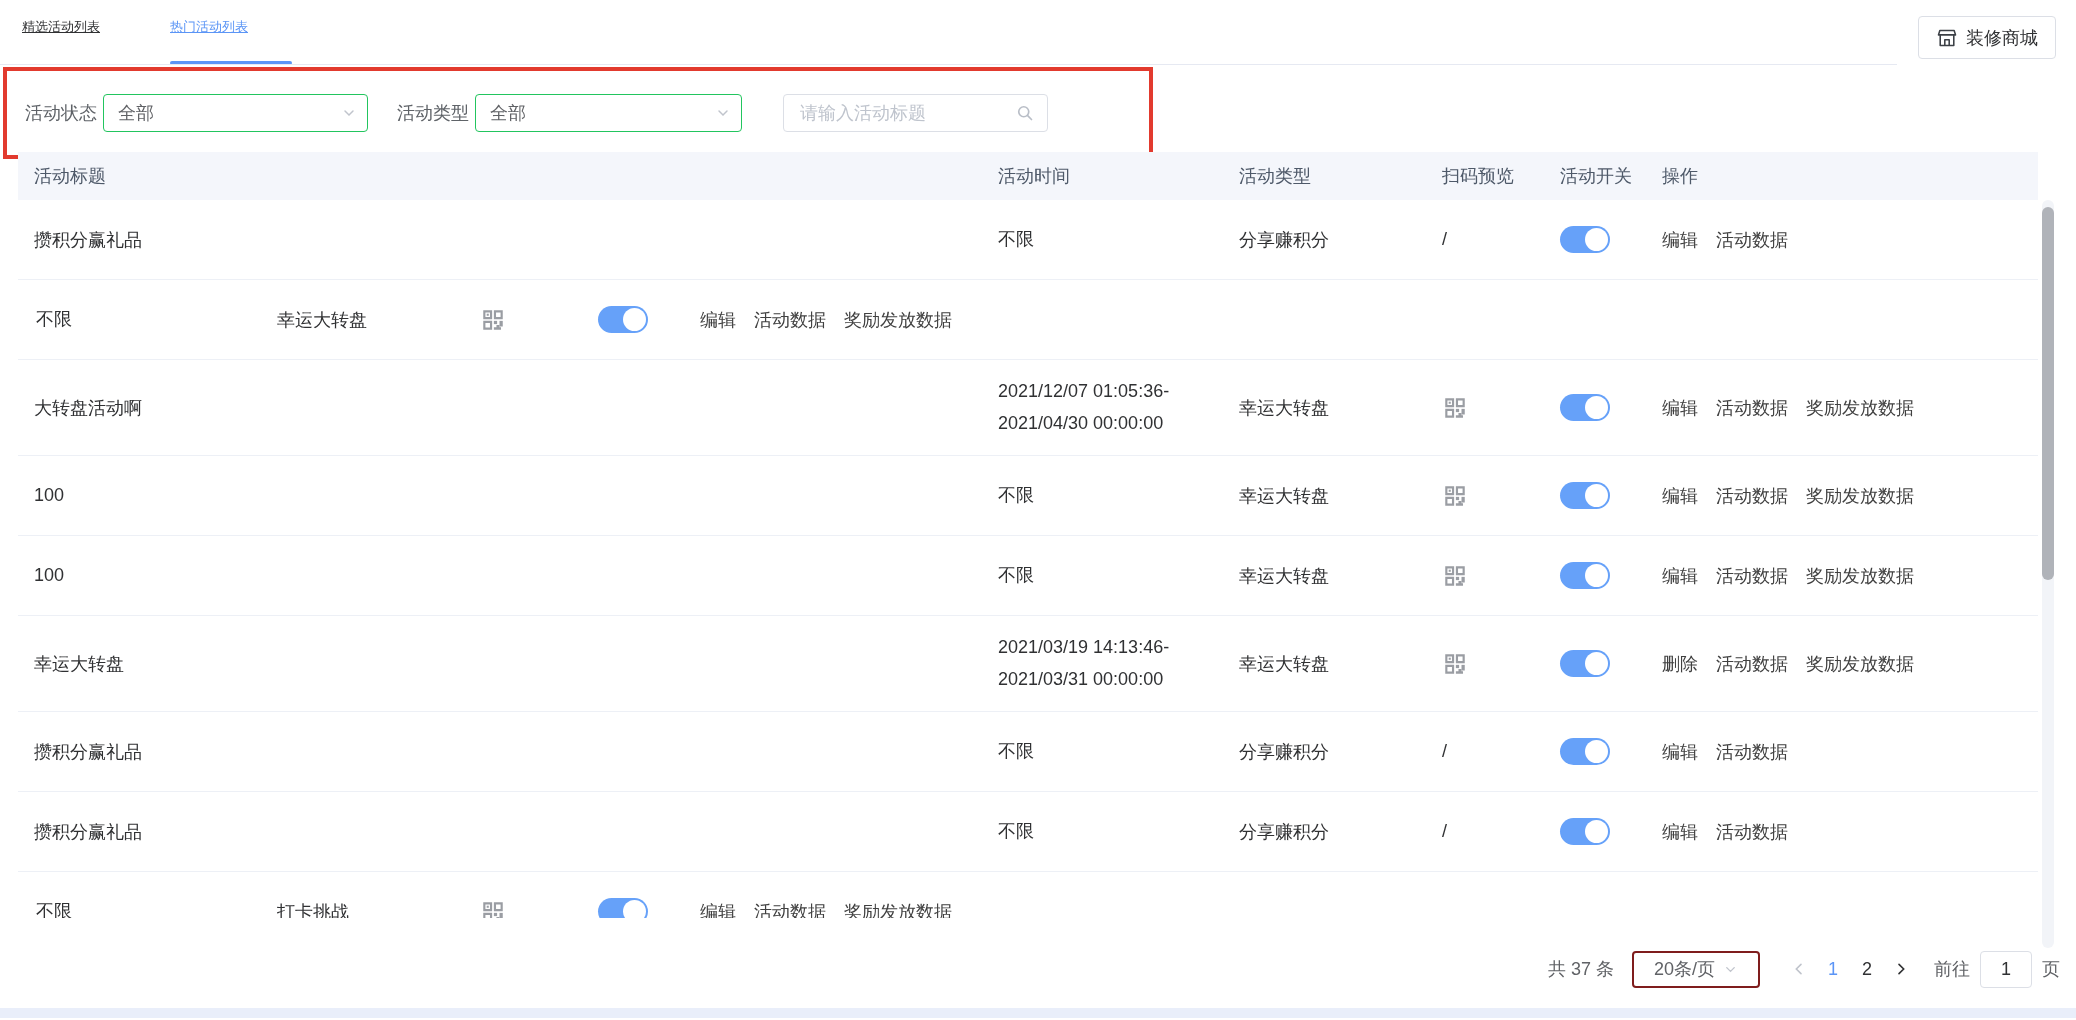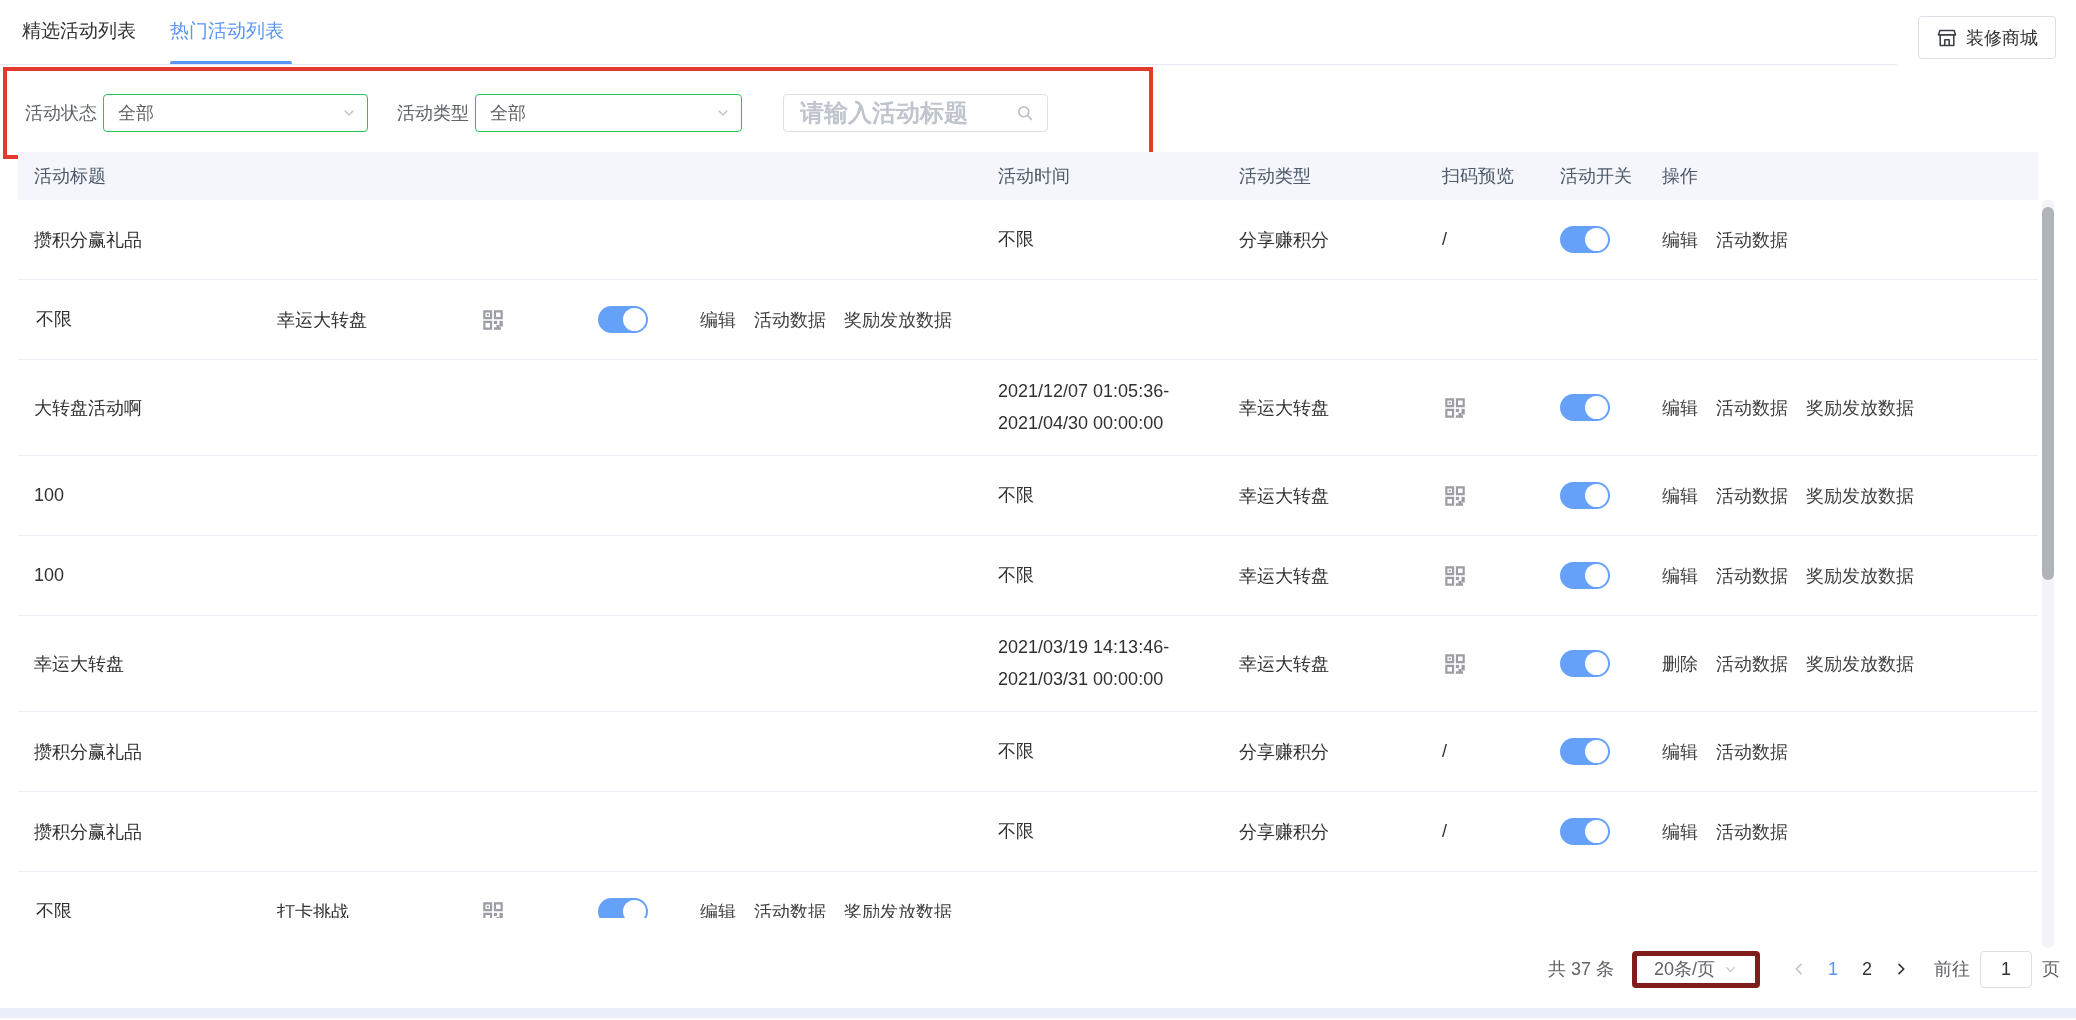--- a/index.html
+++ b/index.html
@@ -5,21 +5,21 @@
   html,body{margin:0;padding:0;}
   body{
     width:2076px;height:1020px;overflow:hidden;position:relative;
     background:#ffffff;color:#303133;
     font-family:"Liberation Sans","DejaVu Sans",sans-serif;
     font-size:18px;
   }
   
   .tabbar{position:absolute;left:0;top:0;width:2076px;height:66px;background:#fff;}
   .tabline{position:absolute;left:0;top:64px;width:1897px;height:1px;background:#e6e9f2;}
-  .tab{position:absolute;top:18px;font-size:19px;color:#303133;cursor:pointer;white-space:nowrap;}
+  .tab{position:absolute;top:18px;font-size:13px;color:#303133;cursor:pointer;white-space:nowrap;text-decoration:underline;}
   .tab.t1{left:22px;}
   .tab.t2{left:170px;color:#5b95f6;}
   .tab-underline{position:absolute;left:170px;top:61px;width:122px;height:4px;border-radius:2px;background:#5b95f6;}
   .decorate-btn{
     position:absolute;left:1918px;top:16px;width:138px;height:43px;box-sizing:border-box;
     border:1px solid #dcdfe6;border-radius:4px;background:#fff;cursor:pointer;
     display:flex;align-items:center;justify-content:center;gap:8px;
     font-size:18px;color:#303133;font-family:inherit;
   }
   
@@ -34,22 +34,22 @@
     padding:0 10px 0 14px;color:#606266;cursor:pointer;
   }
   .sel.second{width:267px;}
   .gap2{margin-left:29px;}
   .searchbox{
     width:265px;height:38px;box-sizing:border-box;border:1px solid #dcdfe6;border-radius:4px;
     background:#fff;display:flex;align-items:center;justify-content:space-between;
     padding:0 12px 0 14px;margin-left:41px;
   }
   .searchbox input{
-    border:none;outline:none;width:190px;font-size:24px;color:#000000;
-    font-family:inherit;background:transparent;font-weight:bold;
+    border:none;outline:none;width:190px;font-size:18px;color:#000000;
+    font-family:inherit;background:transparent;
   }
   .searchbox input::placeholder{color:#bfc4cd;}
   
   .table{position:absolute;left:18px;top:152px;width:2020px;height:766px;overflow:hidden;}
   .thead{display:flex;align-items:center;height:48px;background:#f4f6fb;color:#4e5969;}
   .trow{display:flex;align-items:center;box-sizing:border-box;border-bottom:1px solid #edf0f6;color:#303133;}
   .h80{height:80px;}
   .h96{height:96px;}
   .c1{width:962px;box-sizing:border-box;padding-left:16px;}
   .c2{width:241px;box-sizing:border-box;padding-left:18px;line-height:1.75;}
@@ -69,21 +69,21 @@
   
   .sb-track{position:absolute;left:2042px;top:200px;width:12px;height:748px;border-radius:6px;background:#f2f4f8;}
   .sb-thumb{position:absolute;left:2042px;top:207px;width:12px;height:373px;border-radius:6px;background:#b0b3b9;cursor:pointer;}
   
   .pager{
     position:absolute;top:948px;right:16px;height:42px;display:flex;align-items:center;
     color:#606266;font-size:18px;
   }
   .pg-total{margin-right:18px;white-space:nowrap;}
   .pg-size{
-    width:128px;height:37px;box-sizing:border-box;border:5px solid #7f1d1d;border-radius:4px;
+    width:128px;height:37px;box-sizing:border-box;border:2px solid #7f1d1d;border-radius:4px;
     display:flex;align-items:center;justify-content:center;gap:8px;color:#606266;cursor:pointer;margin-right:22px;
   }
   .pg-btn{width:34px;text-align:center;cursor:pointer;display:flex;justify-content:center;align-items:center;background:none;border:none;font-family:inherit;font-size:18px;}
   .pg-prev{color:#c0c4cc;}
   .pg-next{color:#303133;}
   .pg-num{width:34px;text-align:center;cursor:pointer;background:none;border:none;font-family:inherit;font-size:18px;color:#303133;}
   .pg-num.active{color:#5b95f6;}
   .pg-goto{margin:0 10px 0 16px;white-space:nowrap;}
   .pg-input{
     width:52px;height:37px;box-sizing:border-box;border:1px solid #dcdfe6;border-radius:4px;

